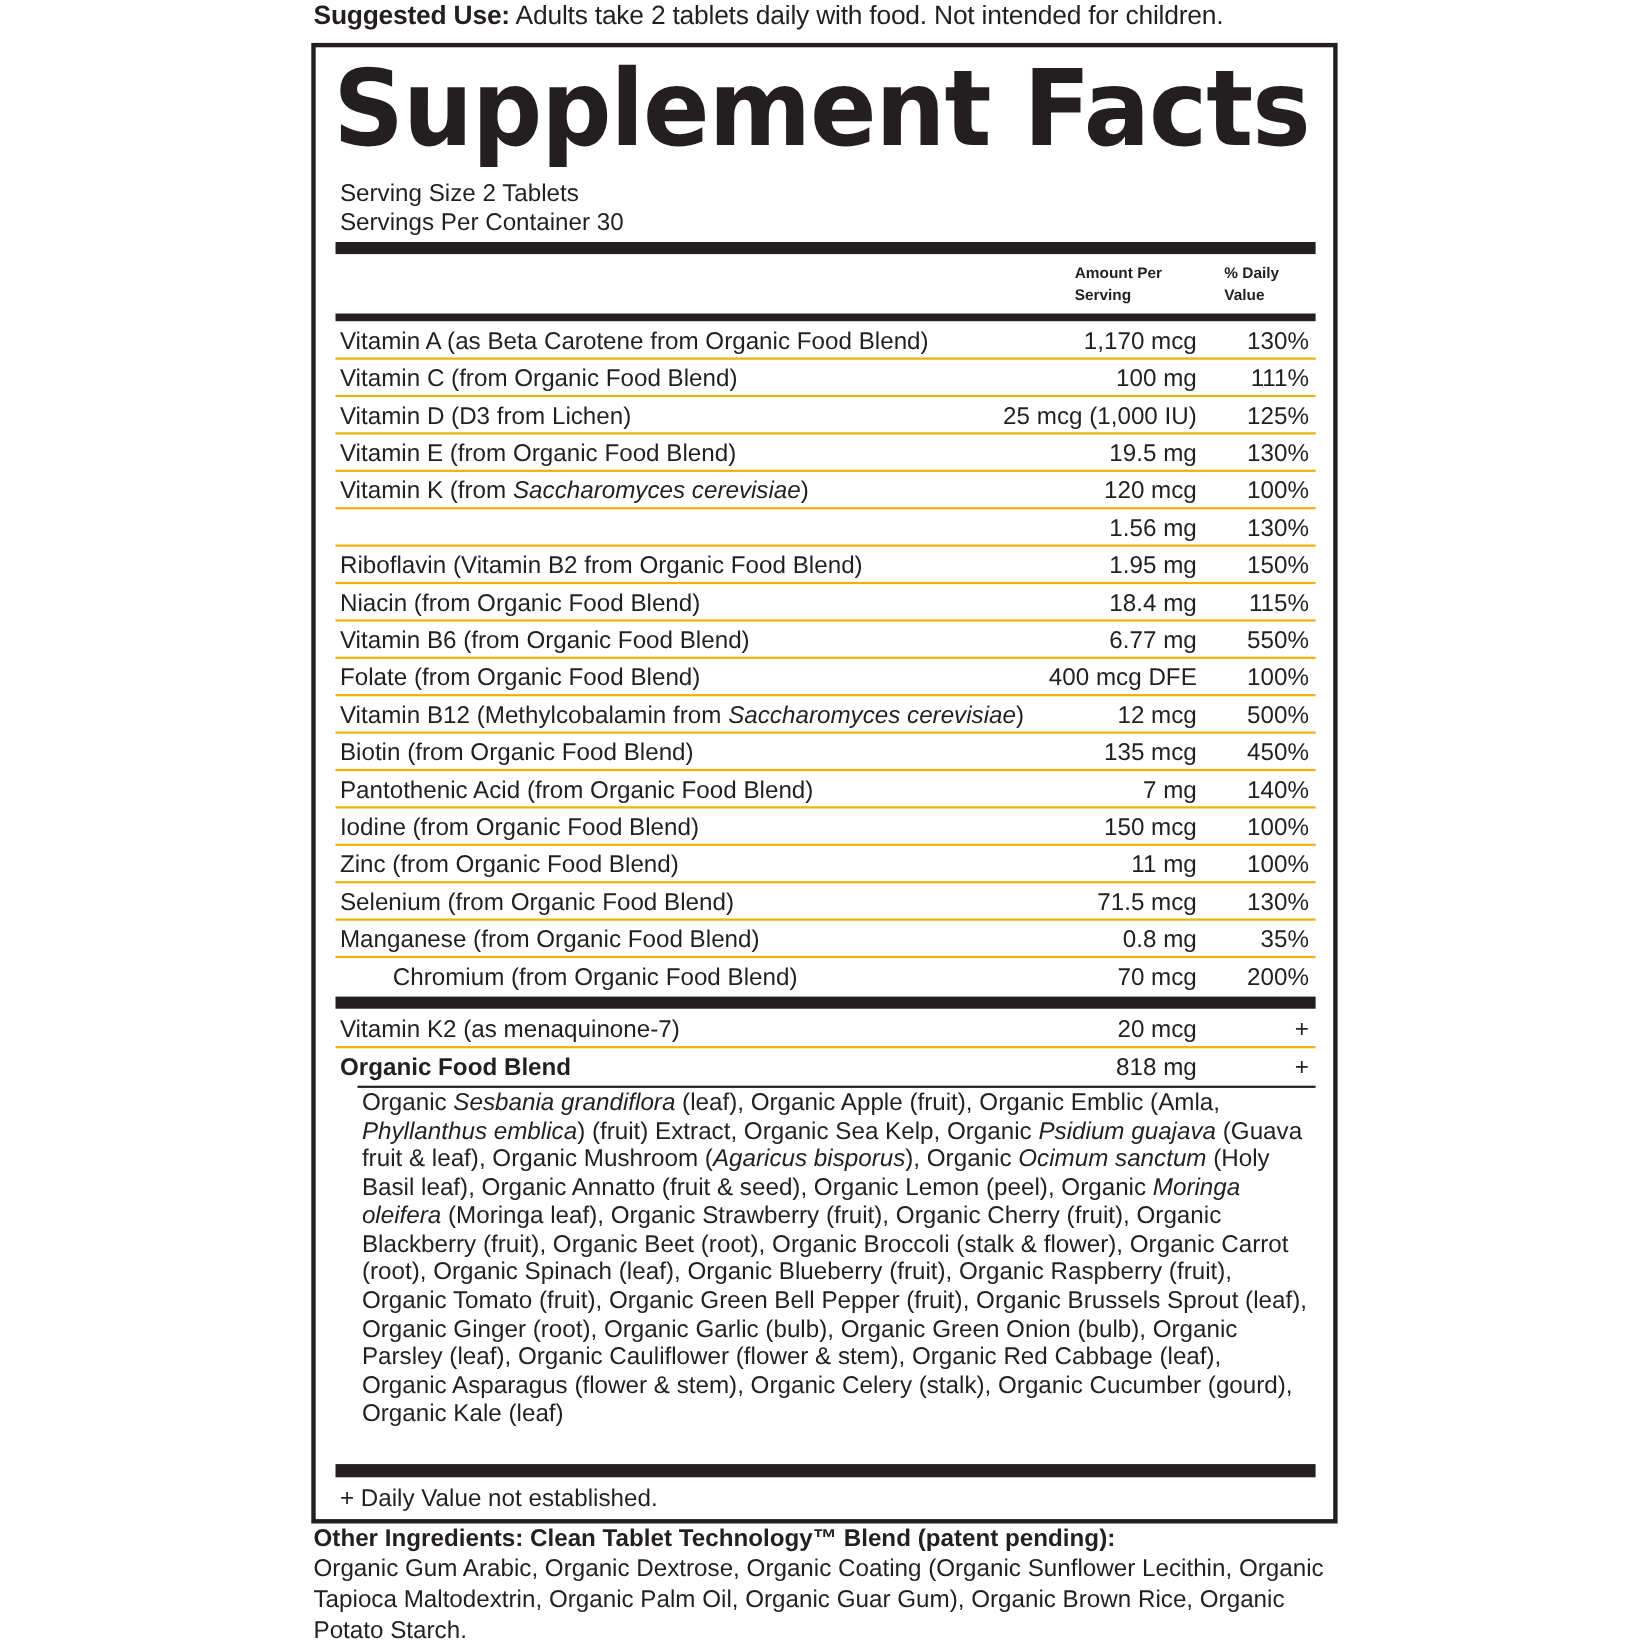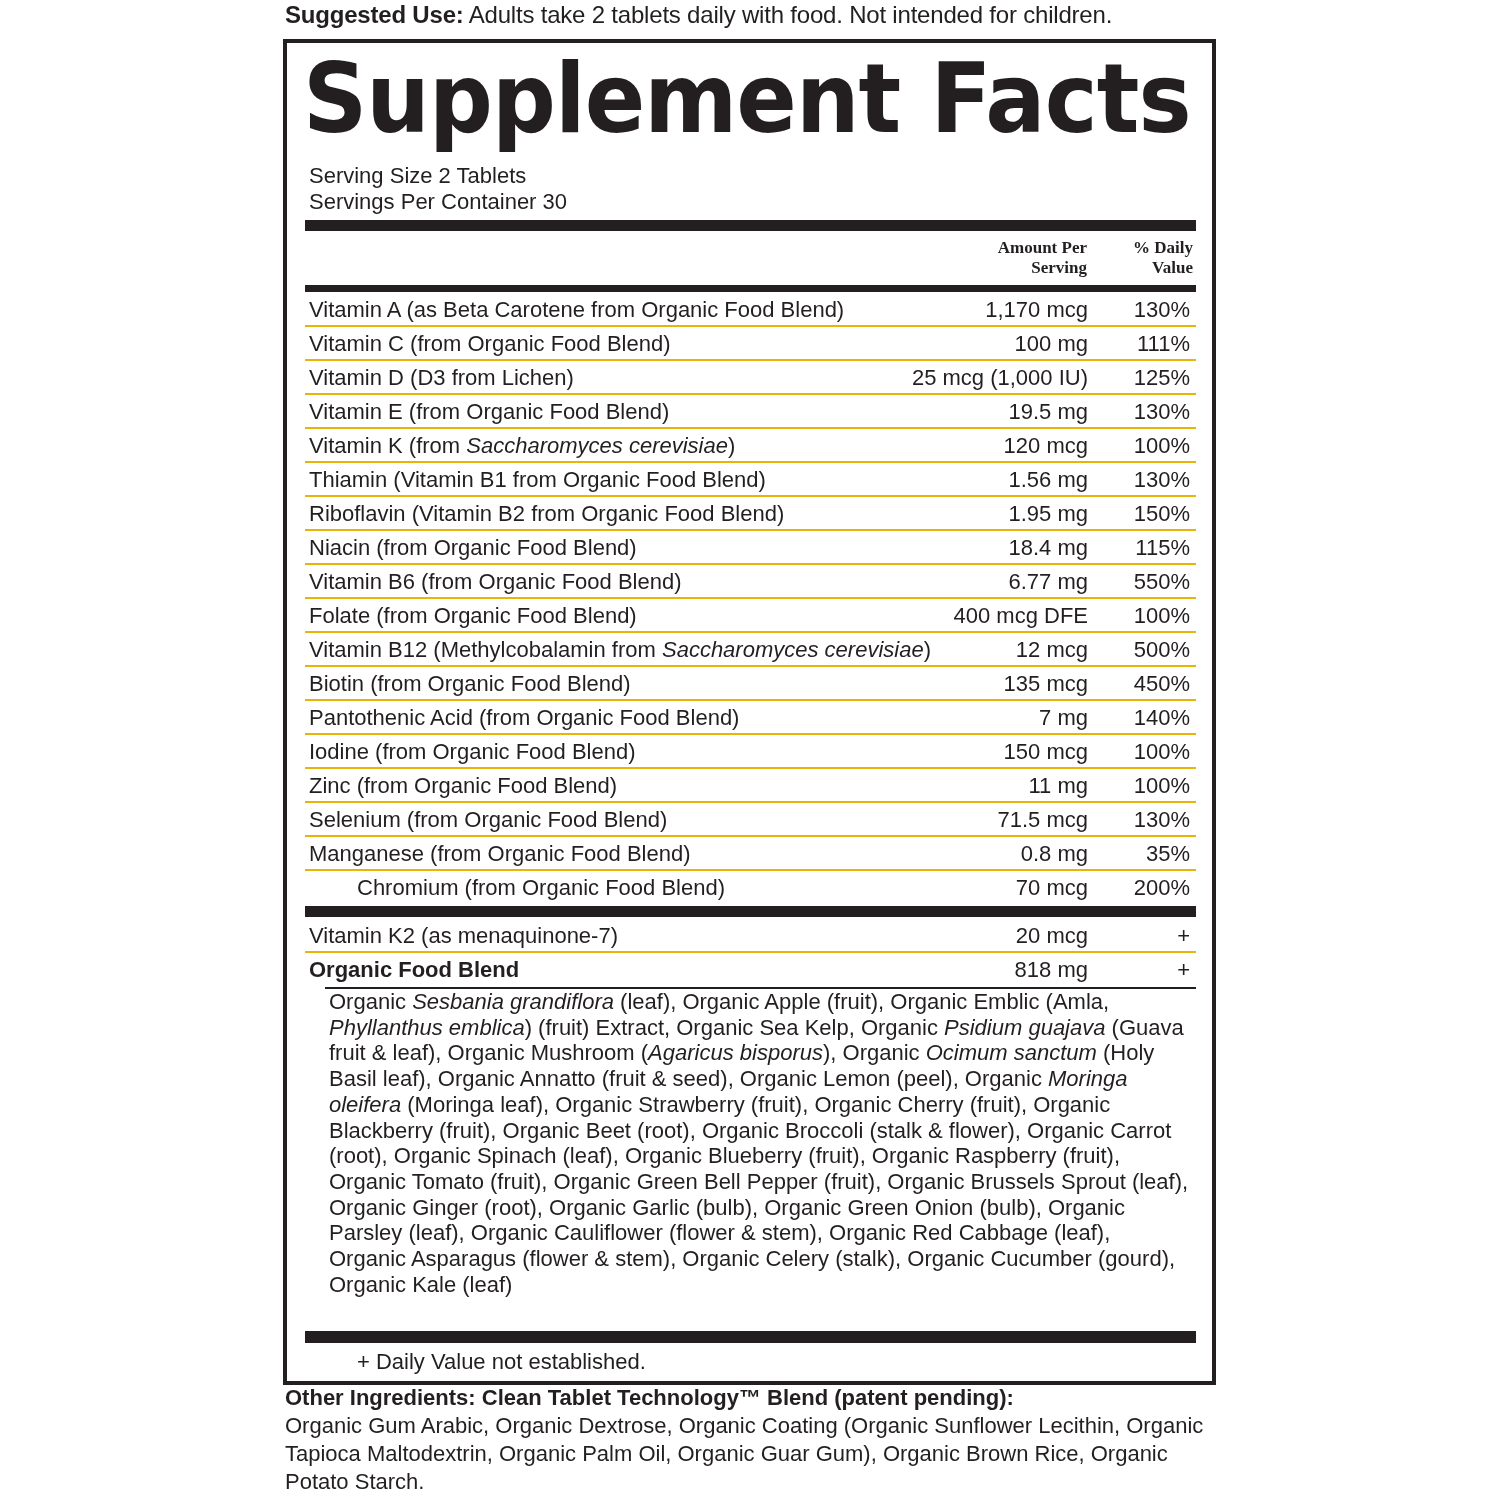--- a/index.html
+++ b/index.html
@@ -25,22 +25,22 @@
       transform: scaleX(0.93); transform-origin: left top;
     }
     .serving {
       position: absolute; left: 22px; top: 120px;
       font-size: 22px; line-height: 26px;
     }
     .rule-thick {
       position: absolute; left: 18px; width: 891px; background: #231f20;
     }
     .col-head {
-      position: absolute; top: 195px; font-weight: 700; font-size: 17px; line-height: 20px;
-      text-align: right; font-family: Liberation Serif, serif;
+      position: absolute; top: 195px; font-weight: 700; font-size: 14px; line-height: 20px;
+      text-align: left; font-family: Liberation Sans, sans-serif;
     }
     .rows { position: absolute; left: 18px; top: 250px; width: 891px; }
     .row {
       position: relative; height: 34px; border-bottom: 2px solid #eab308; box-sizing: border-box;
       font-size: 22px; line-height: 34px;
     }
     .row .name { position: absolute; left: 4px; top: 0; white-space: nowrap; }
     .row .amt { position: absolute; right: 108px; top: 0; text-align: right; white-space: nowrap; }
     .row .dv { position: absolute; right: 6px; top: 0; white-space: nowrap; }
     .row.last { border-bottom: none; margin-left: 48px; }
@@ -49,21 +49,21 @@
     .row.bold .name { font-weight: 700; }
     .row.indent-line { border-bottom: none; }
     .blend-rule {
       position: absolute; left: 38px; top: 944px; width: 871px; height: 2px; background: #231f20;
     }
     .blend-text {
       position: absolute; left: 42px; top: 946px; width: 860px;
       font-size: 22px; line-height: 25.7px;
     }
     .footnote {
-      position: absolute; left: 22px; top: 1305px; font-size: 22px; line-height: 28px; margin-left: 48px;
+      position: absolute; left: 22px; top: 1305px; font-size: 22px; line-height: 28px;
     }
     .other {
       position: absolute; left: 285px; top: 1384px; width: 930px;
       font-size: 22px; line-height: 28px;
     }
     .other b { font-weight: 700; }
   </style>
 </head>
 <body>
 
@@ -111,21 +111,20 @@
         <span class="name"><span>Vitamin E (from Organic Food Blend)</span></span>
         <span class="amt">19.5 mg</span>
         <span class="dv">130%</span>
       </div>
       <div class="row">
         <span class="name"><span>Vitamin K (from </span><i>Saccharomyces cerevisiae</i><span>)</span></span>
         <span class="amt">120 mcg</span>
         <span class="dv">100%</span>
       </div>
       <div class="row">
-        <span class="name"><span>Thiamin (Vitamin B1 from Organic Food Blend)</span></span>
         <span class="amt">1.56 mg</span>
         <span class="dv">130%</span>
       </div>
       <div class="row">
         <span class="name"><span>Riboflavin (Vitamin B2 from Organic Food Blend)</span></span>
         <span class="amt">1.95 mg</span>
         <span class="dv">150%</span>
       </div>
       <div class="row">
         <span class="name"><span>Niacin (from Organic Food Blend)</span></span>

